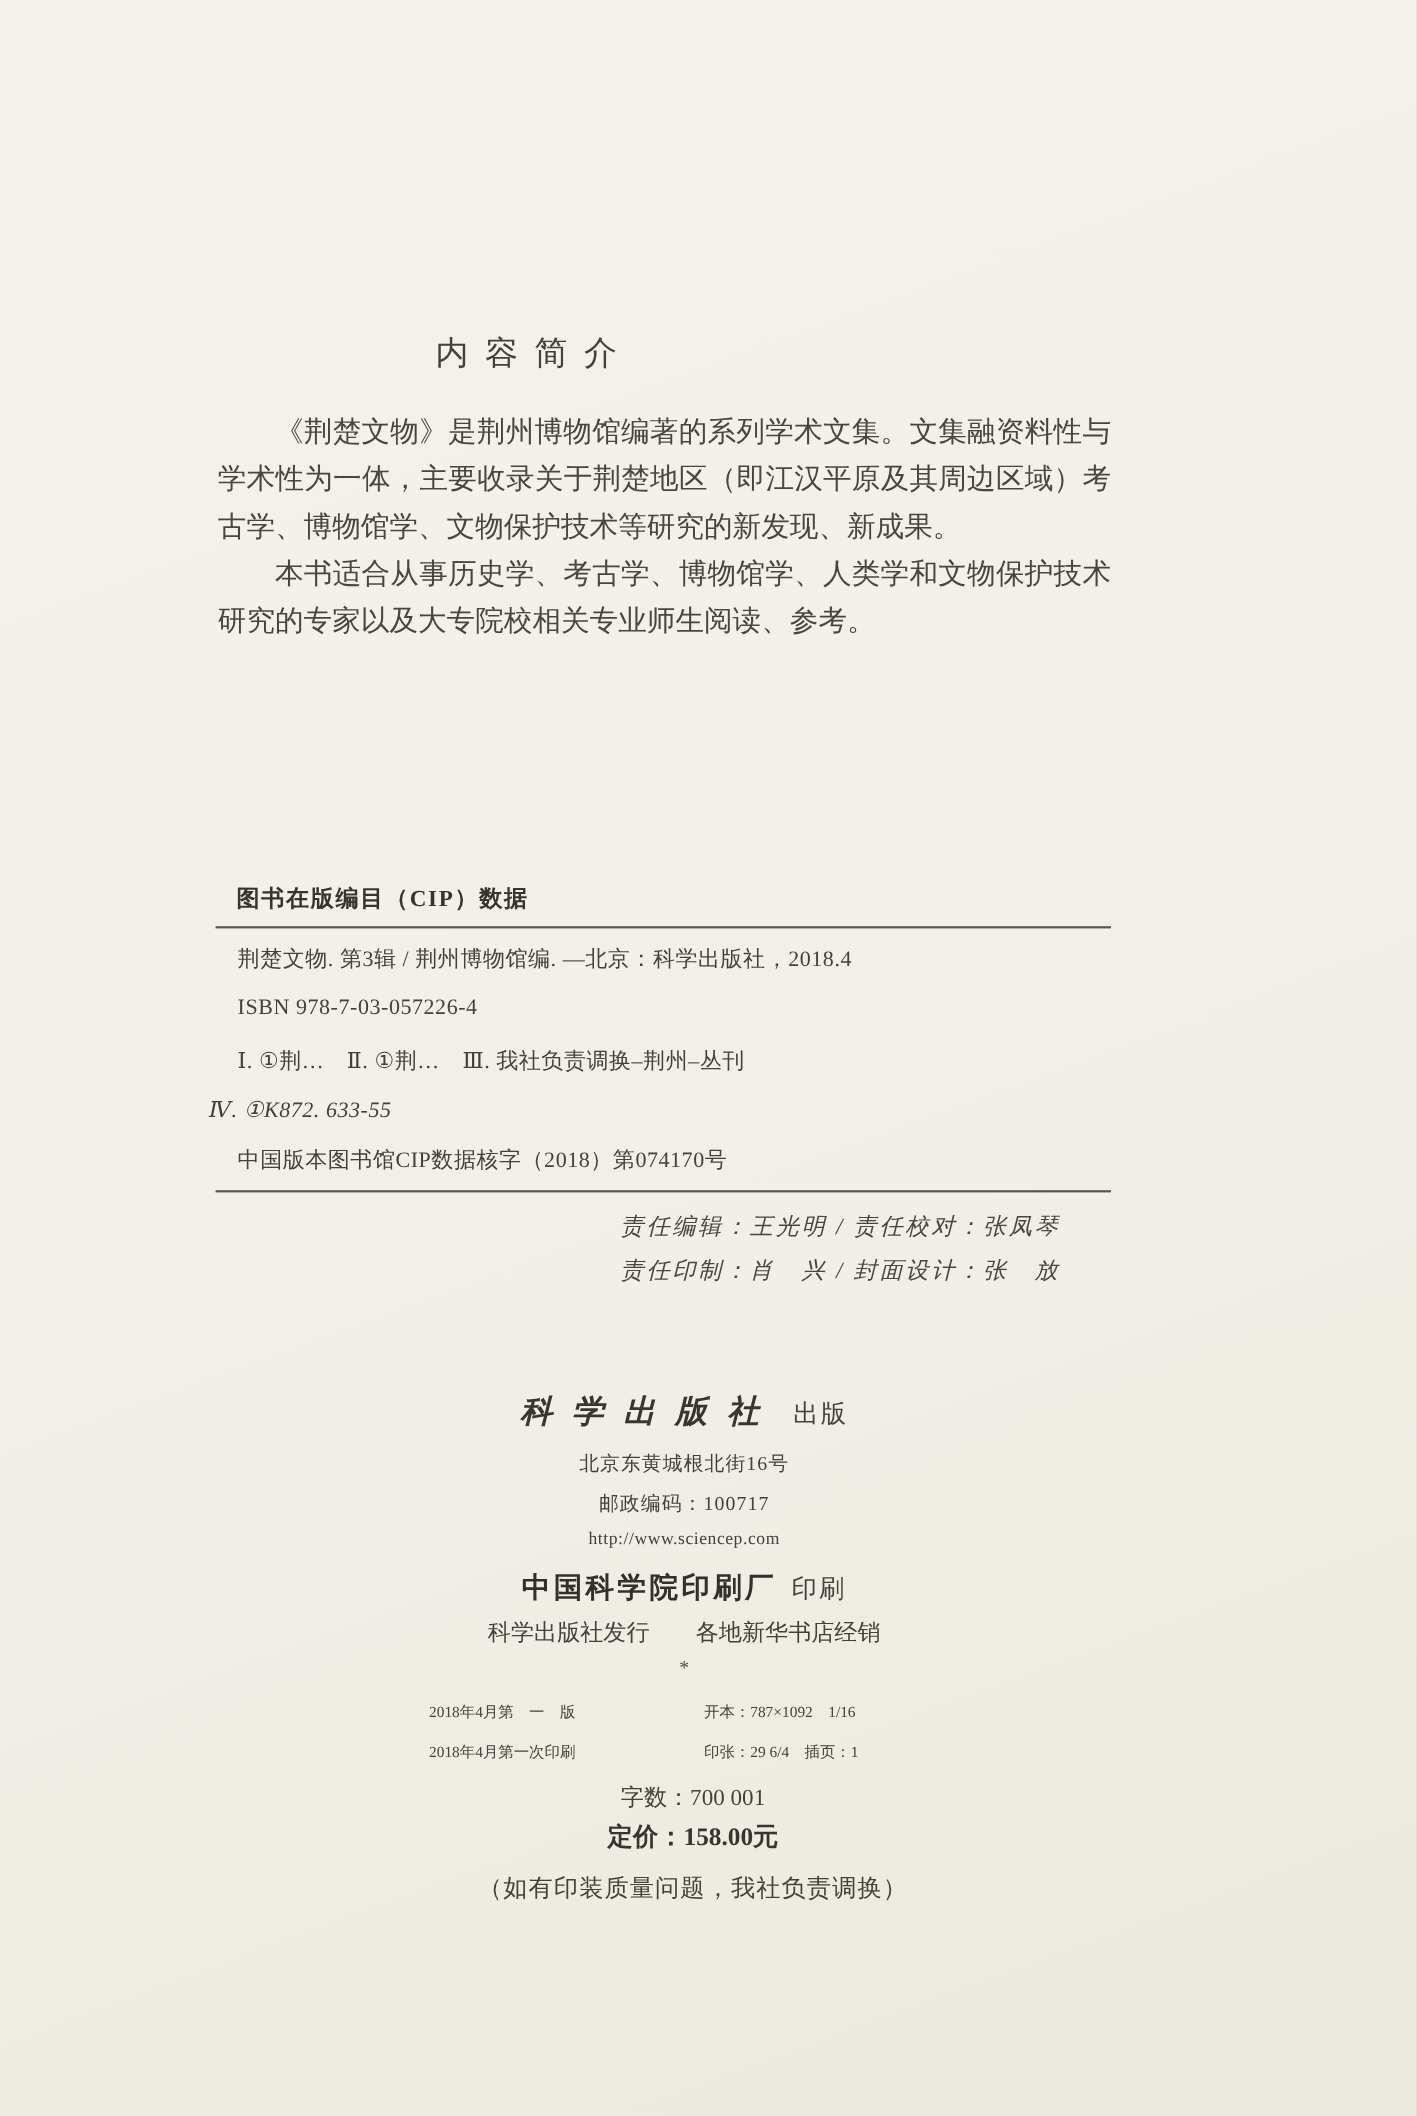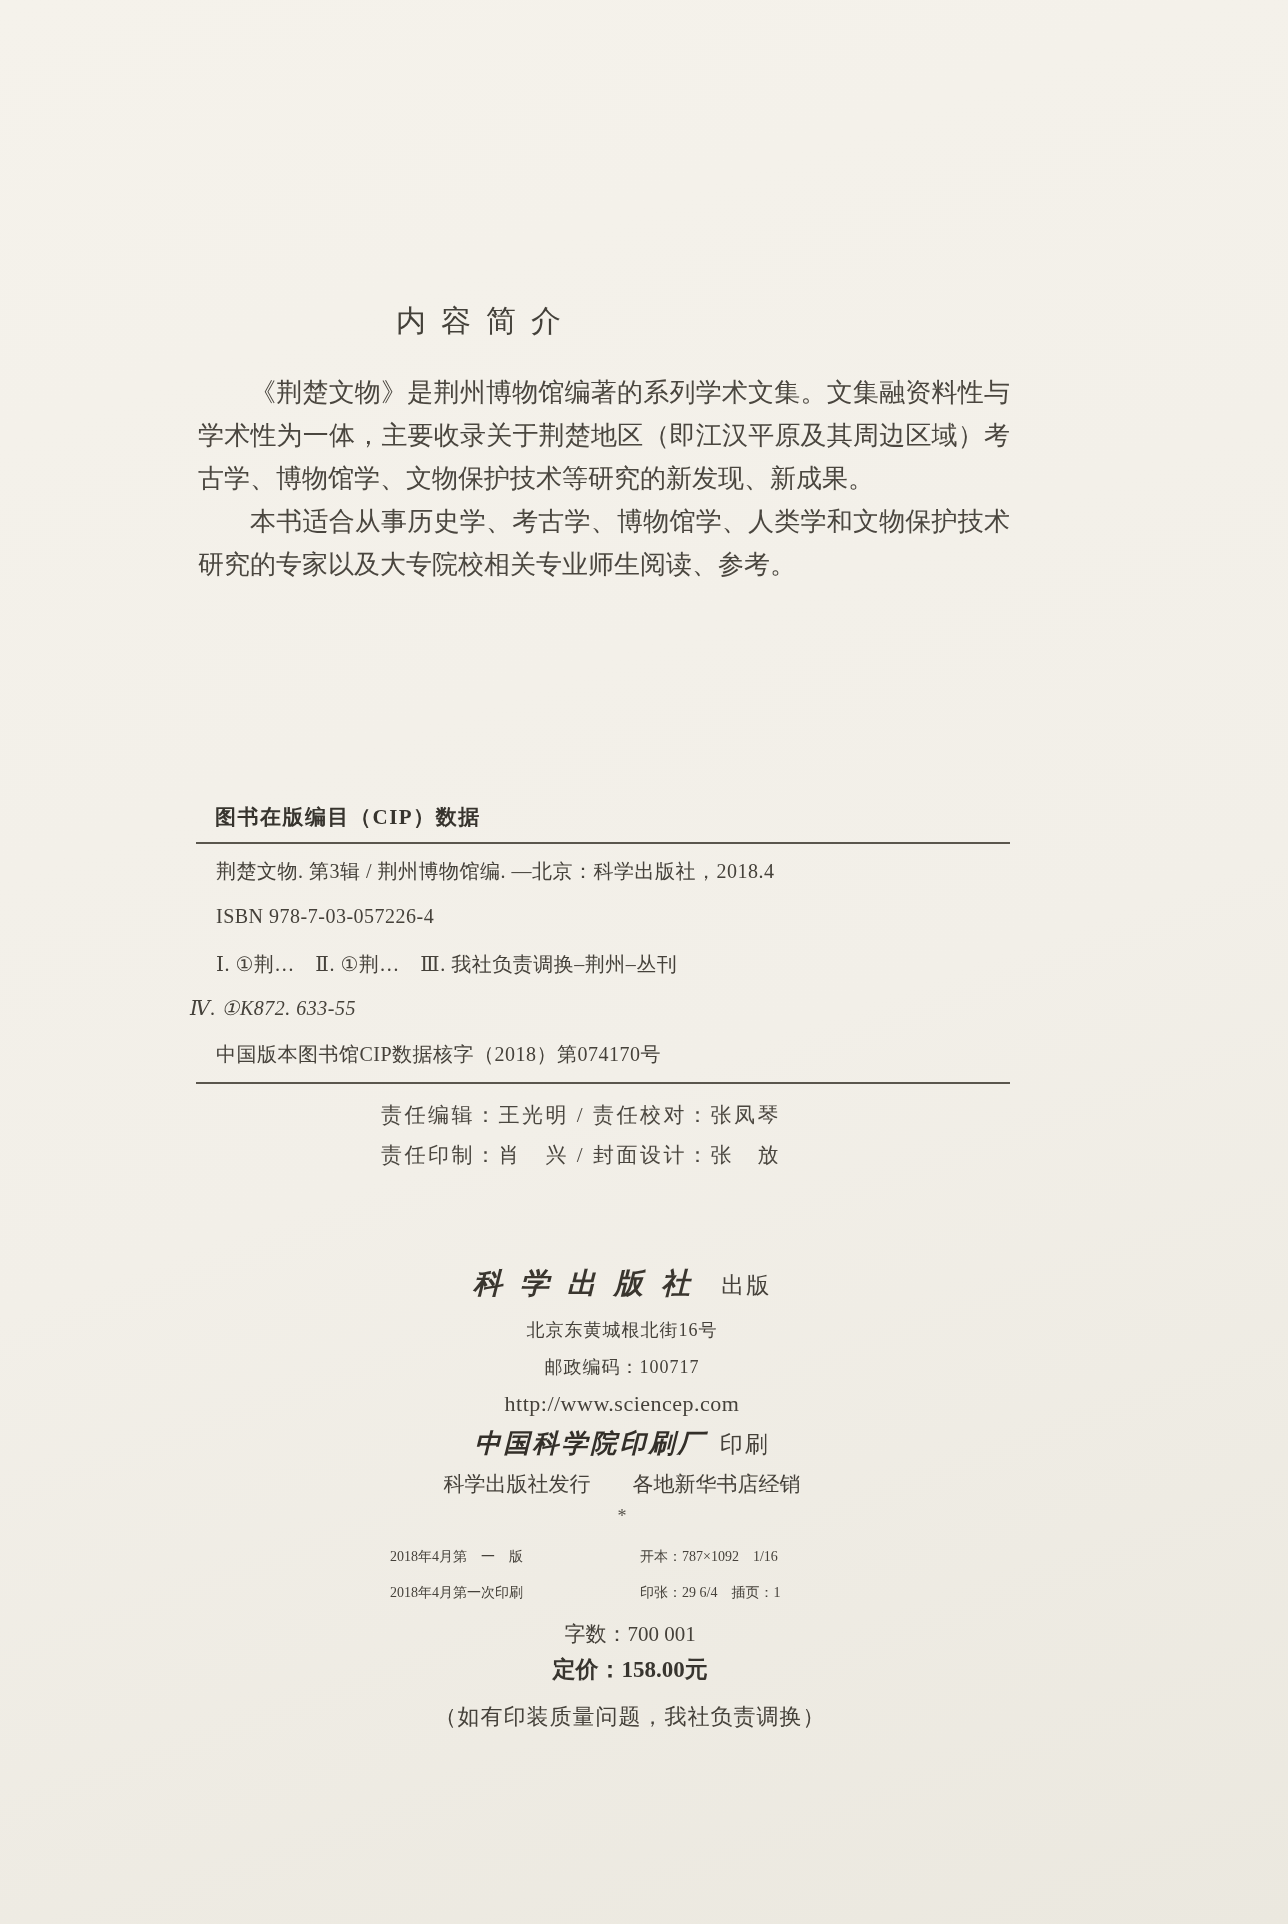--- a/index.html
+++ b/index.html
@@ -22,28 +22,28 @@
   }
   .para{margin:0;text-indent:2em;}
   .cip-heading{
     position:absolute;top:803px;left:215px;
     font-size:21px;font-weight:bold;letter-spacing:1.5px;color:#37342e;
   }
   .rule{position:absolute;left:196px;width:814px;height:0;border-top:2px solid #5a564d;}
   .cip-line{position:absolute;left:216px;font-size:20px;letter-spacing:0.5px;color:#45413a;}
   .cip-line-out{left:190px;font-style:italic;}
   .credits{
-    position:absolute;left:198px;width:766px;text-align:center;
-    font-size:21px;letter-spacing:2.5px;color:#4a463f;
+    position:absolute;left:198px;width:766px;text-align:right;
+    font-style:italic;font-size:21px;letter-spacing:2.5px;color:#4a463f;
   }
   .pub{position:absolute;left:198px;width:848px;text-align:center;font-size:21px;color:#45413a;}
   .pub-small{font-size:18px;letter-spacing:1px;}
-  .latin{font-size:22px;letter-spacing:0.5px;}
+  .latin{font-size:16px;letter-spacing:0.5px;}
   .brush-name{font-weight:bold;font-style:italic;font-size:29px;letter-spacing:18px;color:#3a362f;}
-  .brush-printer{font-weight:bold;font-style:italic;font-size:26px;letter-spacing:3px;color:#332f29;}
+  .brush-printer{font-weight:bold;font-size:26px;letter-spacing:3px;color:#332f29;}
   .role{font-size:23px;margin-left:8px;letter-spacing:2px;text-align:center;}
   .sep{font-size:18px;color:#55514a;}
   .print-row{position:absolute;left:0;width:1288px;height:32px;font-size:14px;color:#45413a;}
   .pcol-left{position:absolute;left:390px;white-space:nowrap;}
   .pcol-right{position:absolute;left:640px;white-space:nowrap;}
   .print-center{position:absolute;left:230px;width:800px;text-align:center;font-size:21px;color:#45413a;}
   .price{font-weight:bold;font-size:23px;color:#38352f;}
   .notice{font-size:22px;letter-spacing:1px;}
 </style>
 </head>

